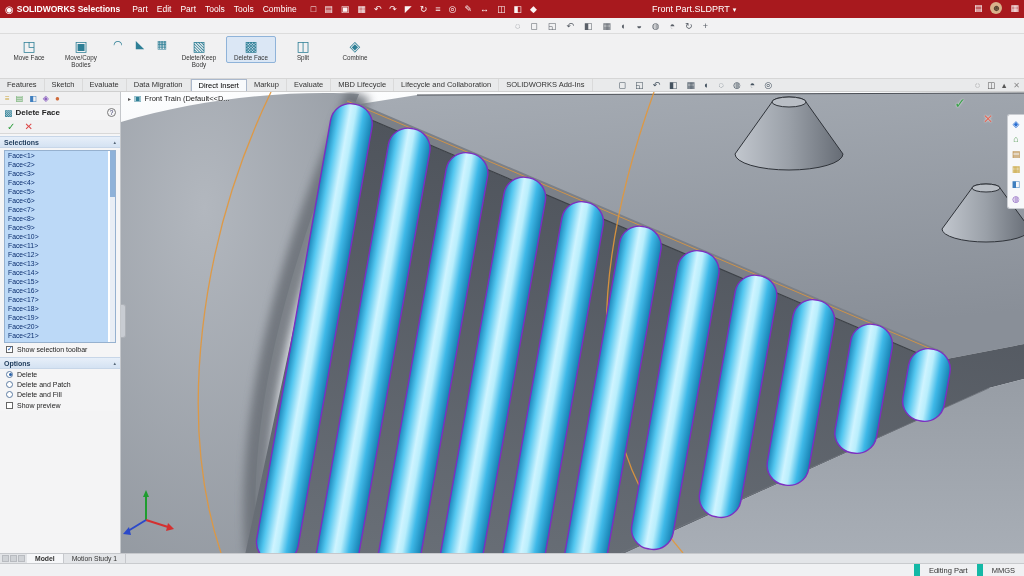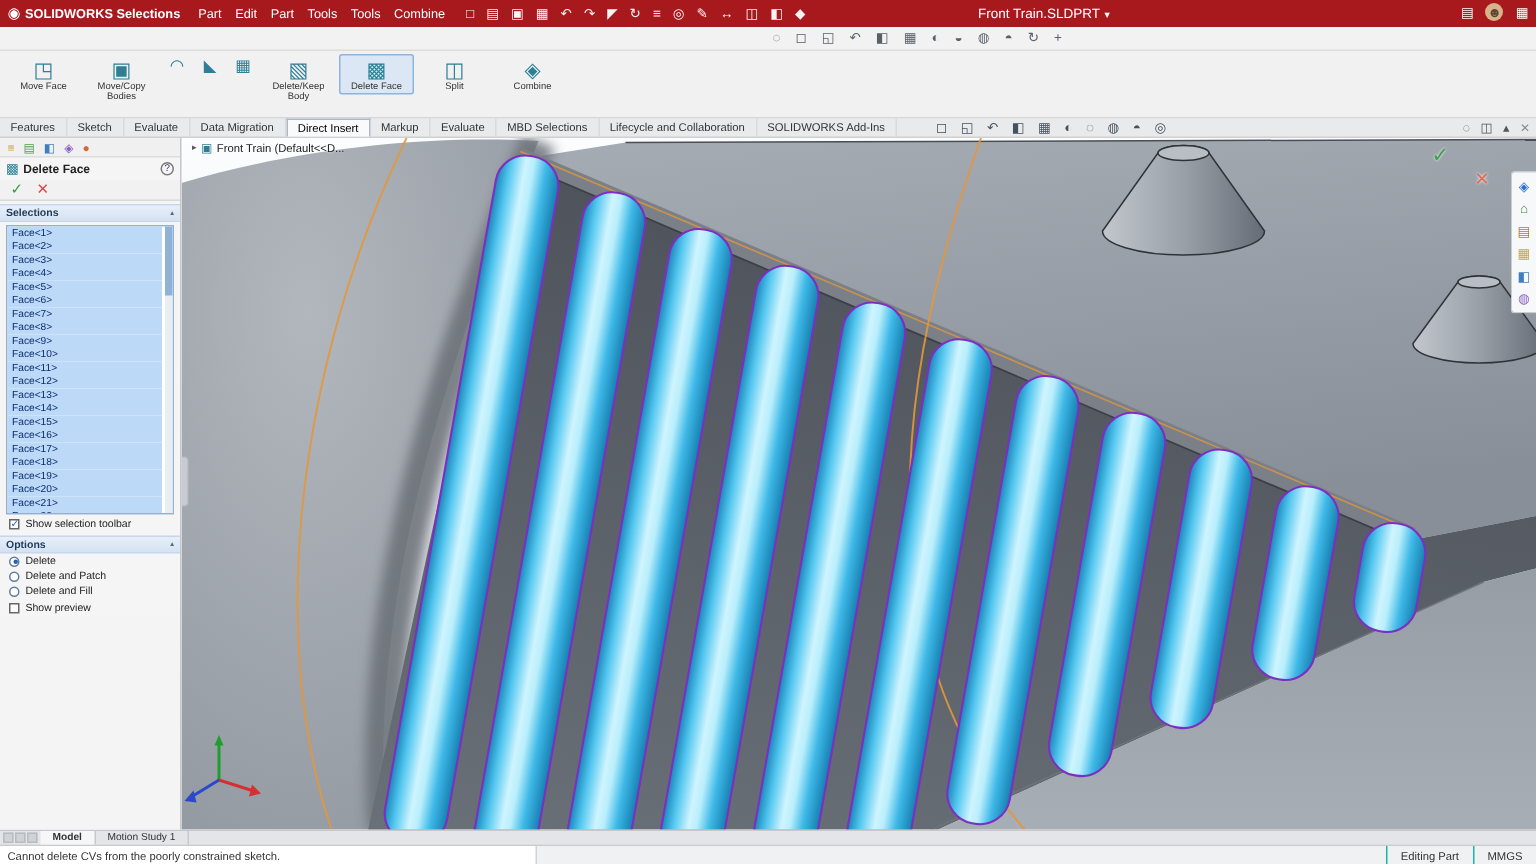--- a/index.html
+++ b/index.html
@@ -107,21 +107,21 @@
   .mt-nav { display:flex; align-items:center; gap:1px; padding:0 2px; }
   .mt-nav span { width:7px; height:7px; background:#cfd2d6; border:1px solid #b8bbc0; }
   .mtab { padding:0 8px; line-height:9px; border-right:1px solid #c6c8cc; white-space:nowrap; }
   .mtab.active { background:#f6f7f9; font-weight:bold; }
 
   .statusbar { height:13px; background:#f0f1f3; border-top:1px solid #c9cbce;
     display:flex; align-items:stretch; font-size:7.5px; color:#333; }
   .status-msg { background:#fff; width:358px; display:flex; align-items:center; padding:0 5px;
     border-right:1px solid #d0d2d5; white-space:nowrap; overflow:hidden; }
   .status-right { margin-left:auto; display:flex; align-items:stretch; }
-  .status-item { display:flex; align-items:center; padding:0 9px; border-left:1px solid #14b8a6; }
+  .status-item { display:flex; align-items:center; padding:0 9px; border-left:6px solid #14b8a6; }
 </style>
 </head>
 <body>
 
 <div class="titlebar">
   <span class="logo-mark">◉</span>
   <span class="logo-text">SOLIDWORKS Selections</span>
   <div class="tb-menus">
 
   <span class="menu">Part</span>
@@ -143,21 +143,21 @@
       <span class="tbi">↻</span>
       <span class="tbi">≡</span>
       <span class="tbi">◎</span>
       <span class="tbi">✎</span>
       <span class="tbi">↔</span>
       <span class="tbi">◫</span>
       <span class="tbi">◧</span>
       <span class="tbi">◆</span>
     </div>
   <span class="doc-title">
-    <span>Front Train.SLDPRT</span><span class="title-caret">▾</span>
+    <span>Front Part.SLDPRT</span><span class="title-caret">▾</span>
   </span>
   <div class="tb-right">
     <span>▤</span>
     <span class="avatar">☻</span>
     <span>▦</span>
   </div>
 </div>
 
 <div class="row2">
   <div class="row2-icons">
@@ -228,21 +228,21 @@
 <div class="ribbon">
   <div style="display:flex">
 
   <span class="rtab">Features</span>
       <span class="rtab">Sketch</span>
       <span class="rtab">Evaluate</span>
       <span class="rtab">Data Migration</span>
       <span class="rtab active">Direct Insert</span>
       <span class="rtab">Markup</span>
       <span class="rtab">Evaluate</span>
-      <span class="rtab">MBD Selections</span>
+      <span class="rtab">MBD Lifecycle</span>
       <span class="rtab">Lifecycle and Collaboration</span>
       <span class="rtab">SOLIDWORKS Add-Ins</span>
     </div>
   <div class="headsup">
 
   <span>◻</span>
       <span>◱</span>
       <span>↶</span>
       <span>◧</span>
       <span>▦</span>
@@ -473,18 +473,17 @@
       <span></span>
     </div>
   <div style="display:flex">
 
   <span class="mtab active">Model</span>
       <span class="mtab">Motion Study 1</span>
     </div>
 </div>
 
 <div class="statusbar">
-  <div class="status-msg">Cannot delete CVs from the poorly constrained sketch.</div>
   <div class="status-right">
     <span class="status-item">Editing Part</span>
     <span class="status-item">MMGS</span>
   </div>
 </div>
 
 </body></html>

